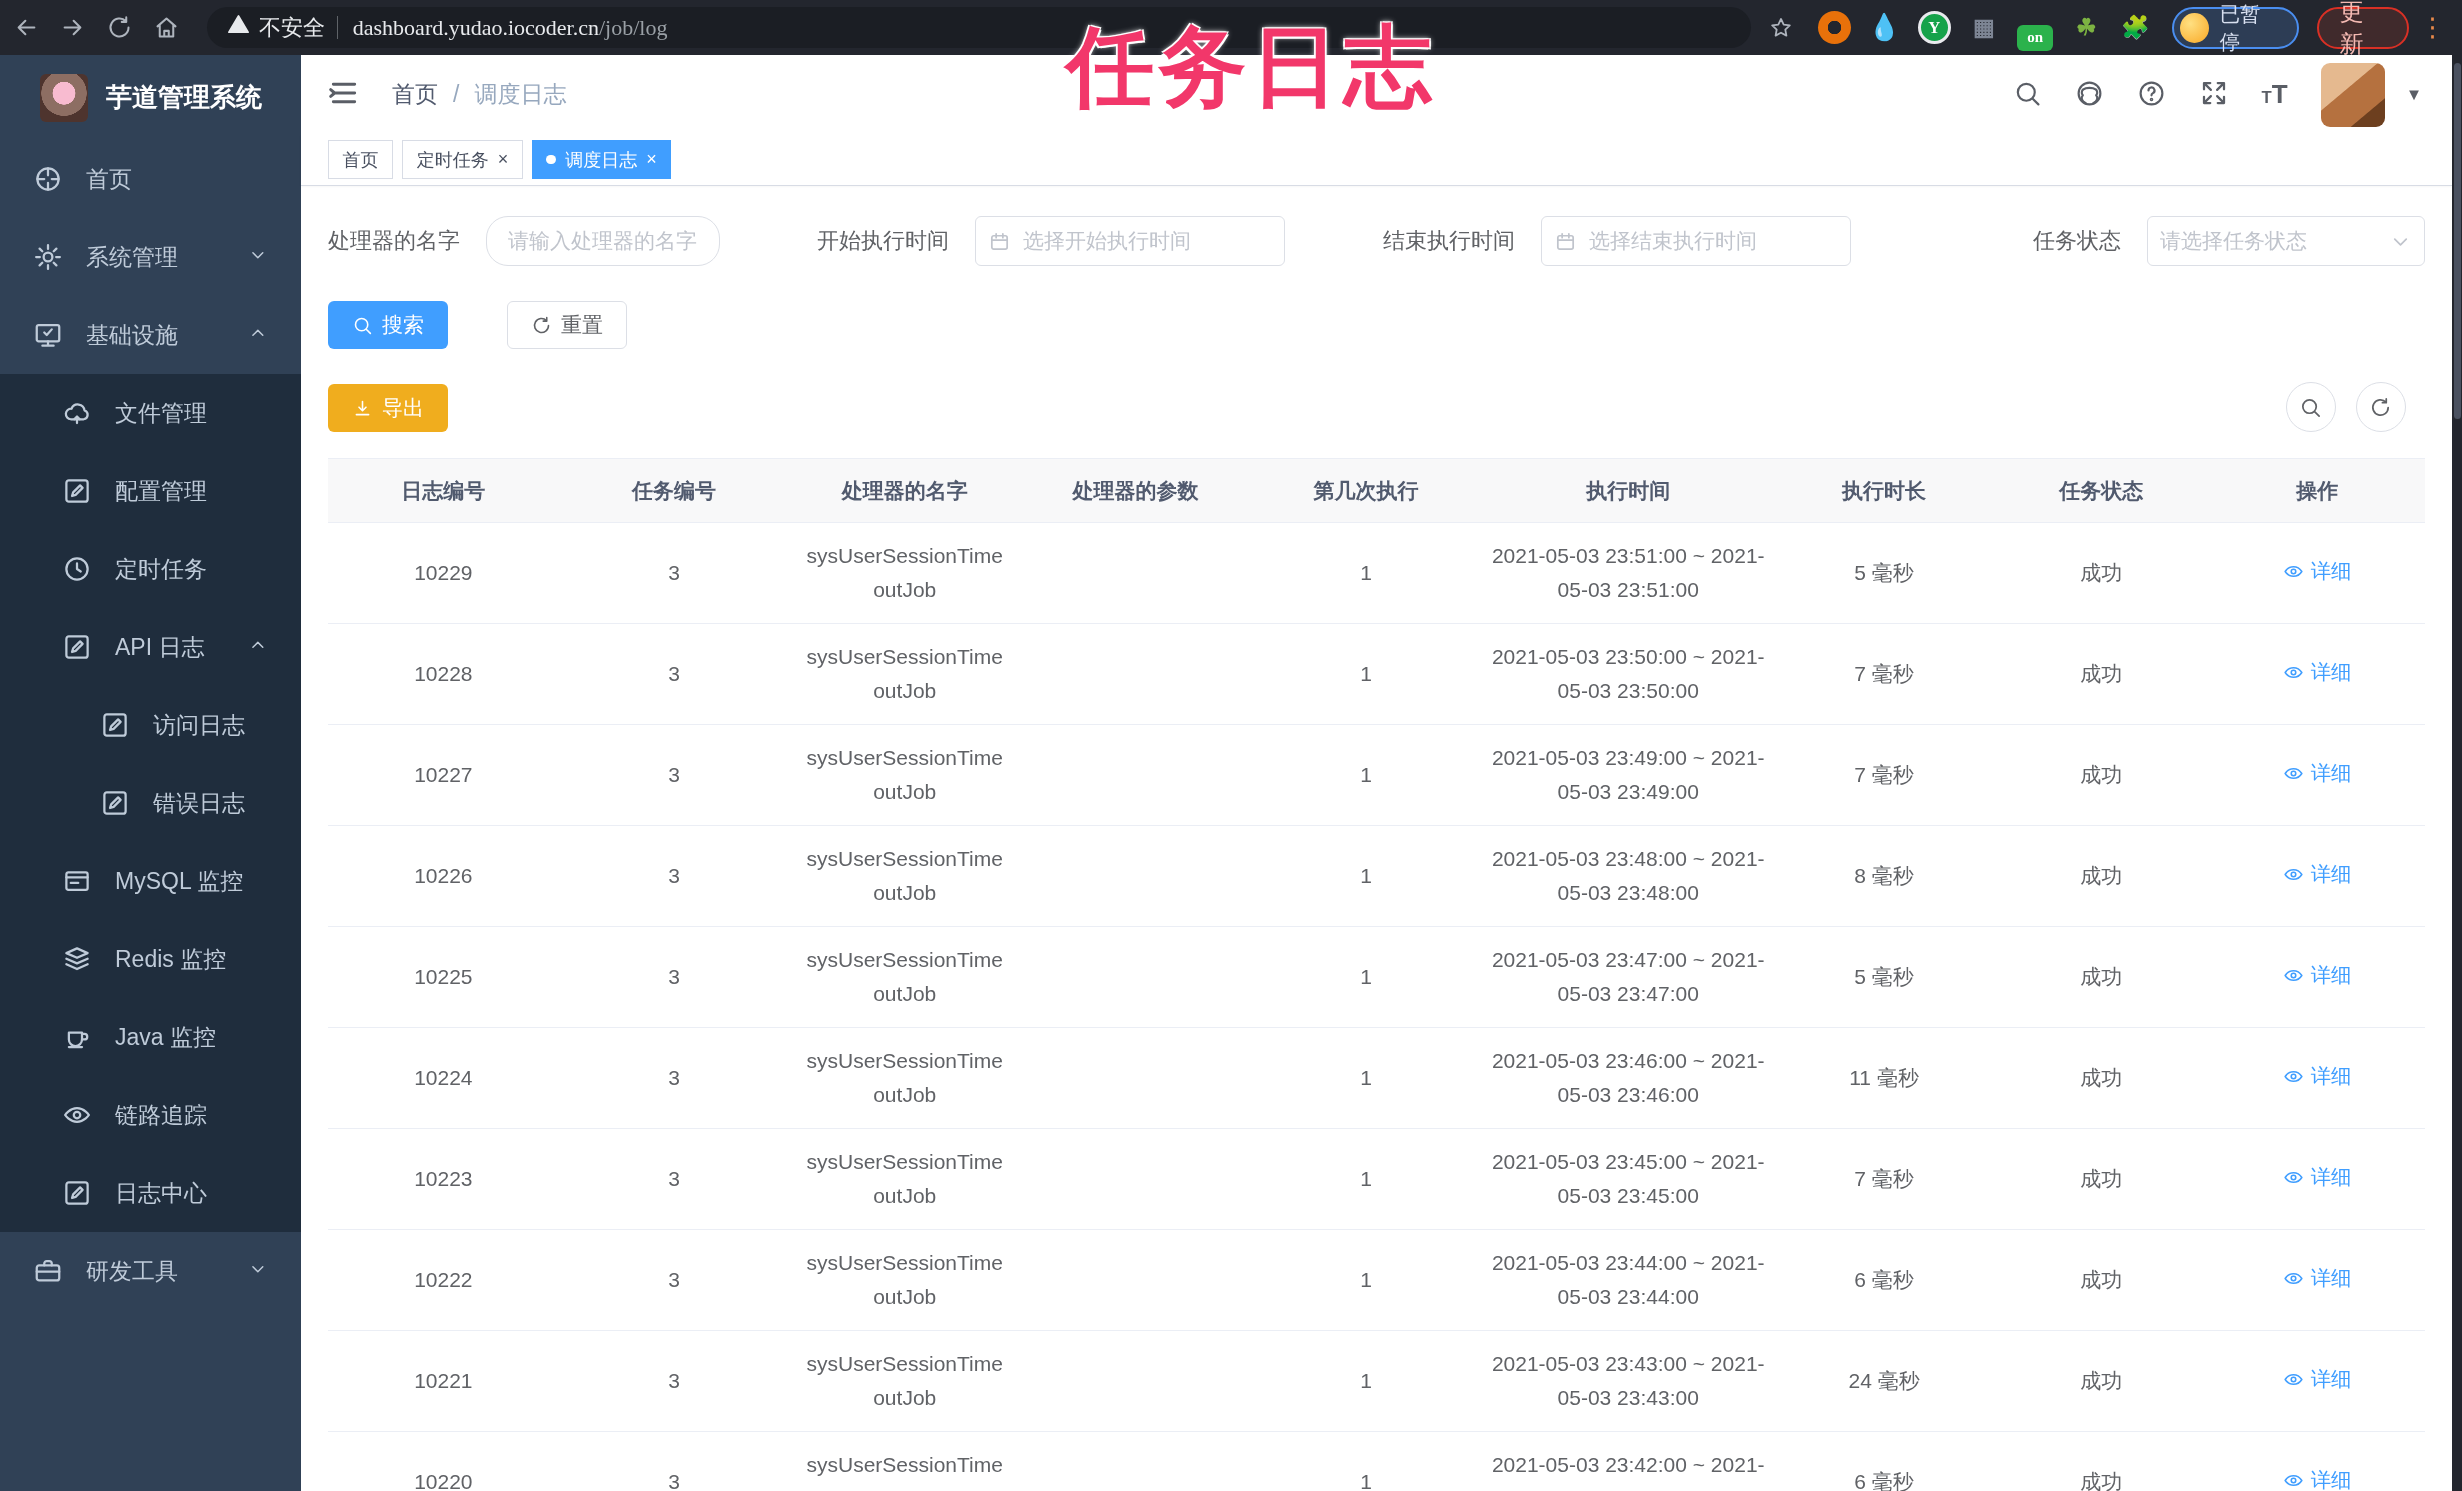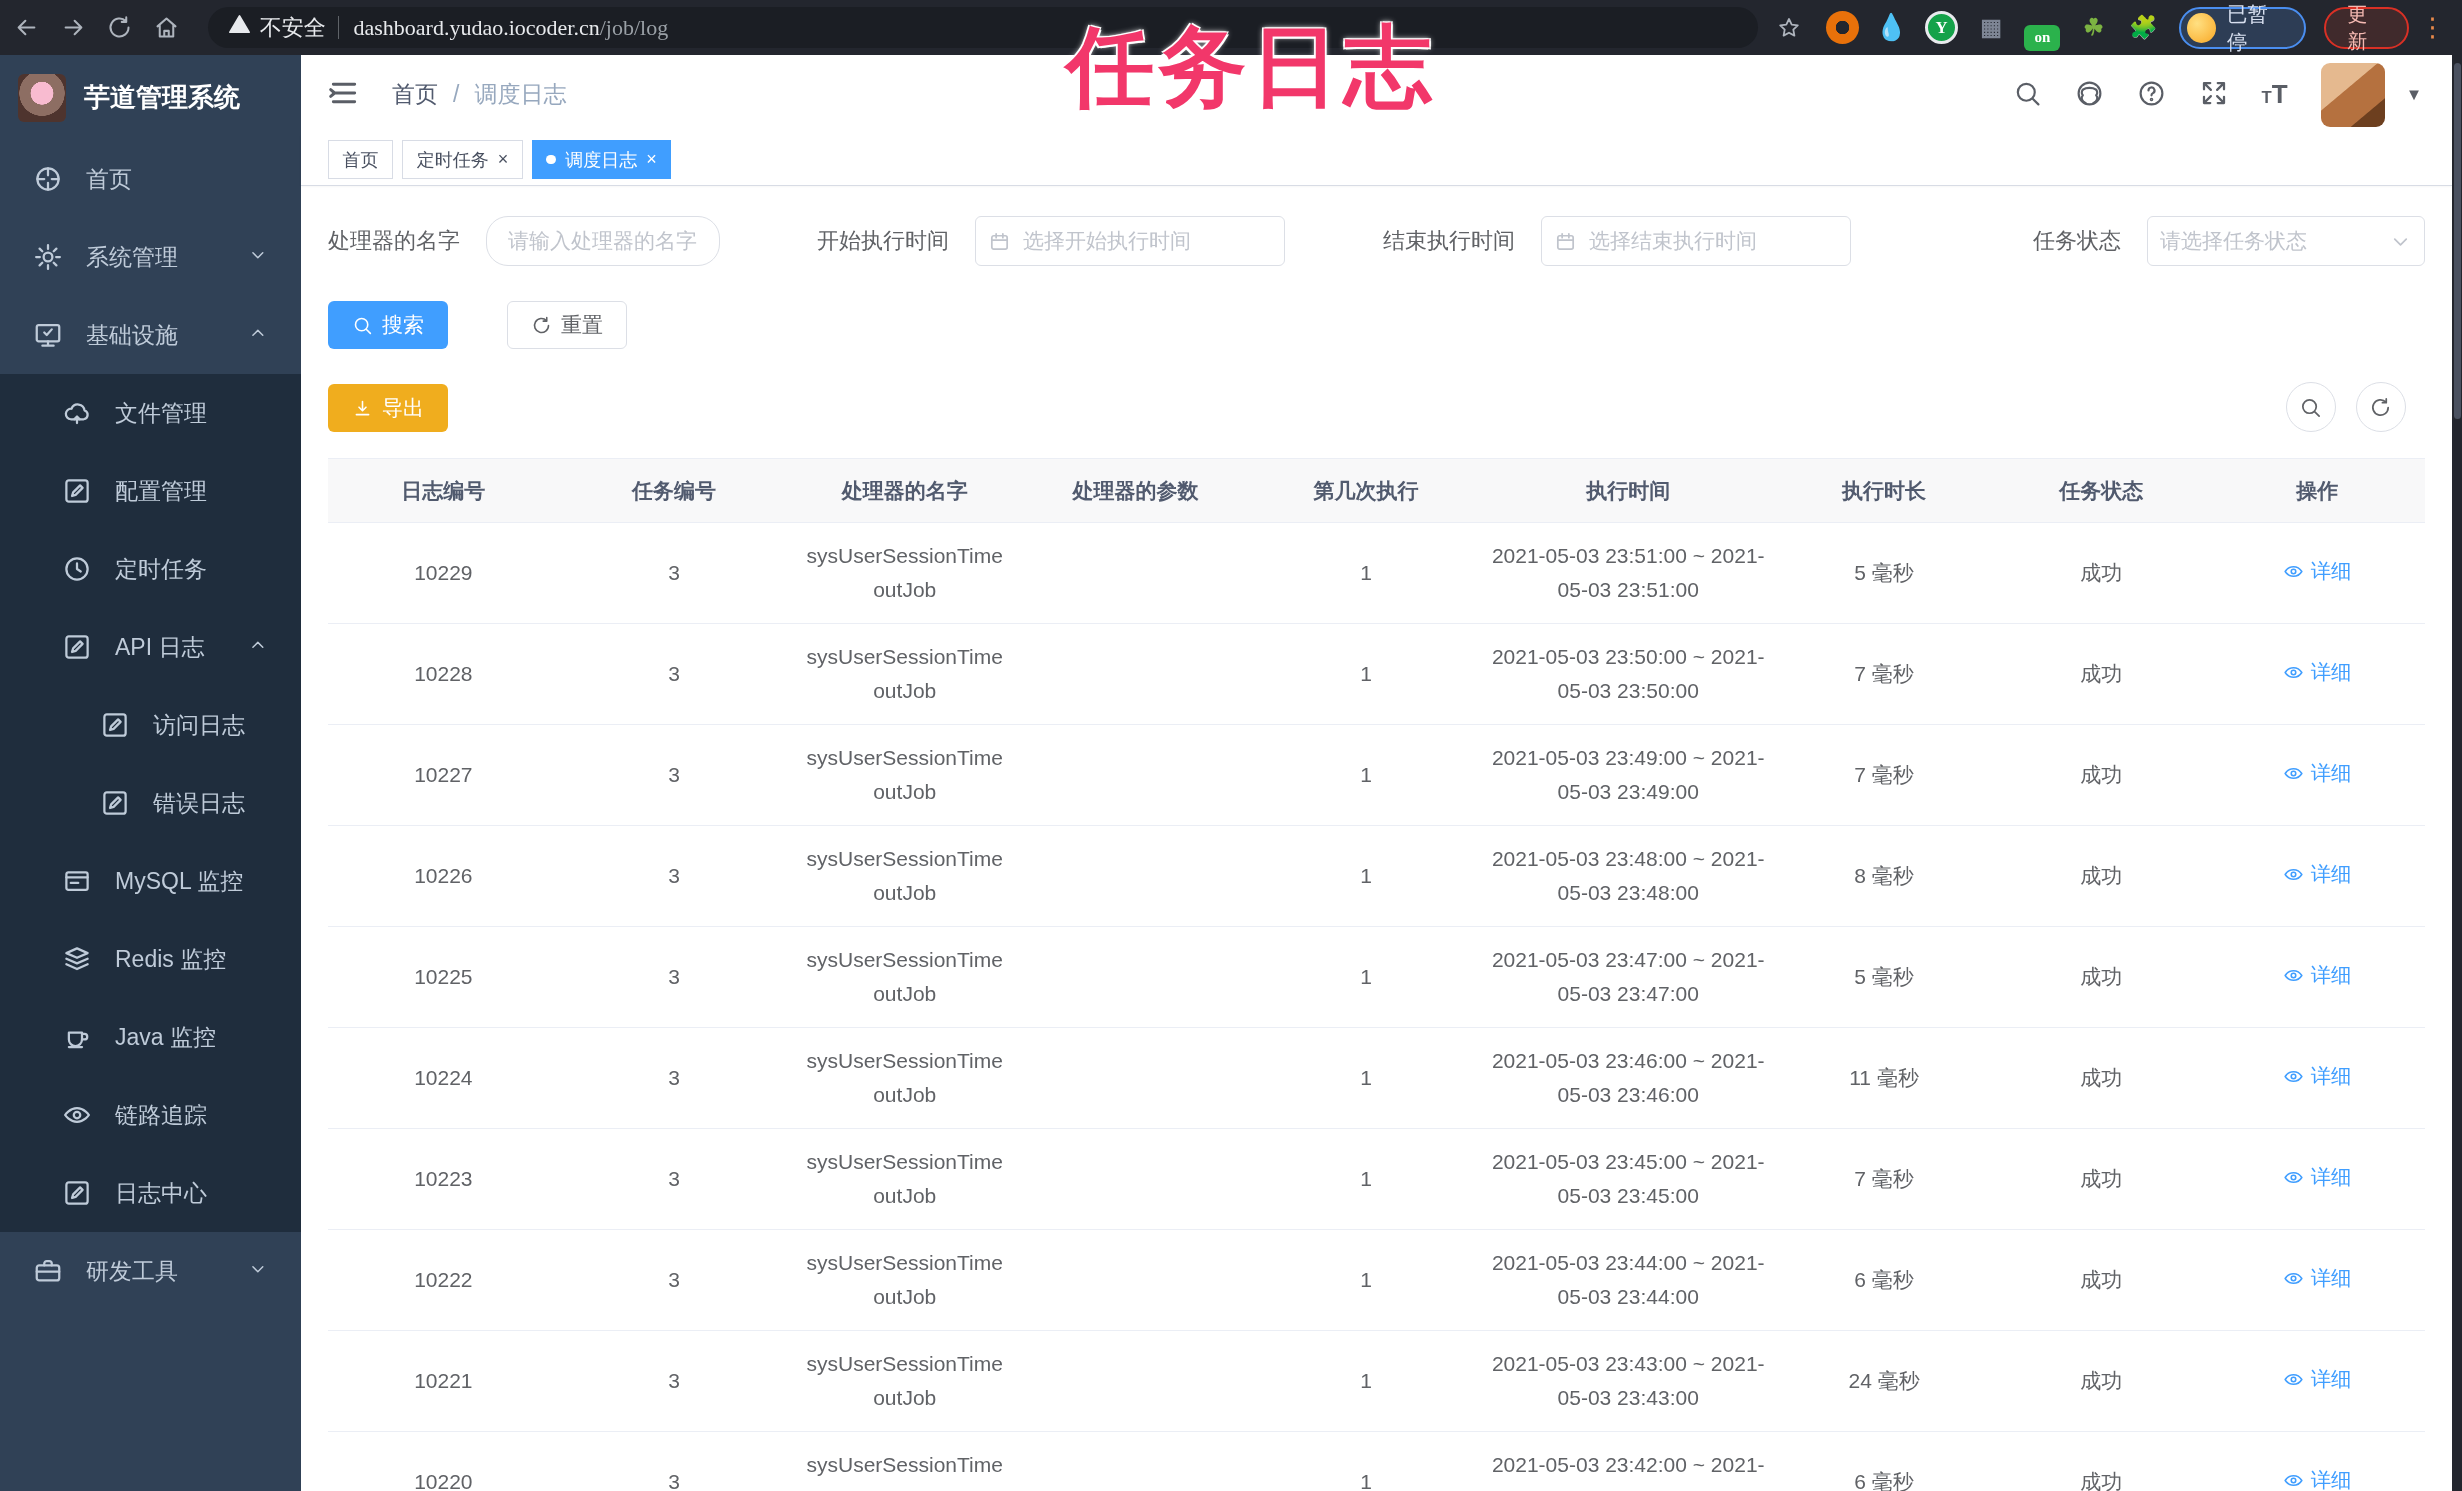--- a/index.html
+++ b/index.html
@@ -23,30 +23,30 @@
   .ext-orange { background:radial-gradient(circle at 50% 50%, #23262e 28%, #e8710a 30%); }
   .ext-drop { background:transparent; color:#4d90fe; font-size:26px; }
   .ext-green { background:#15a24a; border:3px solid #e9eaee; }
   .ext-grid { background:transparent; color:#7d8594; font-size:23px; }
   .ext-on { background:#2bb24c; border-radius:6px; width:36px; height:26px; color:#fff; font-size:15px; align-self:flex-end; margin-bottom:4.5px; }
   .ext-leaf { background:transparent; color:#7cb342; font-size:23px; }
   .ext-puzzle { background:transparent; color:#e8eaed; font-size:23px; }
   .profile-chip { margin-left:19.7px; height:42px; border:2.3px solid #4a8ef0; border-radius:21px; background:#2d3d55; display:flex; align-items:center; padding:0 18px 0 6px; gap:10.6px; }
   .profile-emoji { width:30px; height:30px; border-radius:50%; background:radial-gradient(circle at 35% 35%, #ffe082, #f9a825); }
   .profile-chip-label { color:#d8e0f0; font-size:20.4px; }
-  .update-chip { margin-left:18px; height:42px; border:2.3px solid #d93025; border-radius:21px; background:#402a2c; color:#f4b9b2; font-size:20px; display:flex; align-items:center; padding:0 21px; }
+  .update-chip { margin-left:18px; height:42px; border:2.3px solid #d93025; border-radius:21px; background:#402a2c; color:#f4b9b2; font-size:24px; display:flex; align-items:center; padding:0 21px; }
   .menu-dots { margin:0 15px 0 10.6px; color:#e98a4b; font-size:26px; letter-spacing:1.5px; }
 
   
   .overlay-title { position:absolute; left:1066px; top:7.6px; z-index:100; font-size:88px; font-weight:700; color:#f2376a; letter-spacing:4.5px;
     text-shadow:0 0 3px #fff, 0 0 6px #fff, 1.5px 1.5px 0 #fff, -1.5px -1.5px 0 #fff, 1.5px -1.5px 0 #fff, -1.5px 1.5px 0 #fff; }
 
   
   .sidebar { position:absolute; left:0; top:55px; width:301px; bottom:0; background:#304156; overflow:hidden; }
-  .logo-row { height:85px; display:flex; align-items:center; padding-left:18px; gap:18px; }
+  .logo-row { height:85px; display:flex; align-items:center; padding-left:40px; gap:18px; }
   .logo-img { width:48px; height:48px; border-radius:6px; background:radial-gradient(circle at 50% 40%, #f8bbd0 0 30%, #8d6e63 31% 60%, #4e342e 61%); flex:none; }
   .app-title { color:#fff; font-size:26px; font-weight:700; }
   .menu-item { height:78px; display:flex; align-items:center; color:#bfcbd9; font-size:23px; cursor:pointer; }
   .menu-item.dark { background:#1f2d3d; }
   .menu-item .mi-icon { width:30px; height:30px; margin-right:23px; flex:none; }
   .menu-item .mi-icon svg { width:30px; height:30px; }
   .menu-item.lvl0 { padding-left:33px; }
   .menu-item.lvl1 { padding-left:62px; }
   .menu-item.lvl2 { padding-left:100px; }
   .mi-label { flex:1; }

